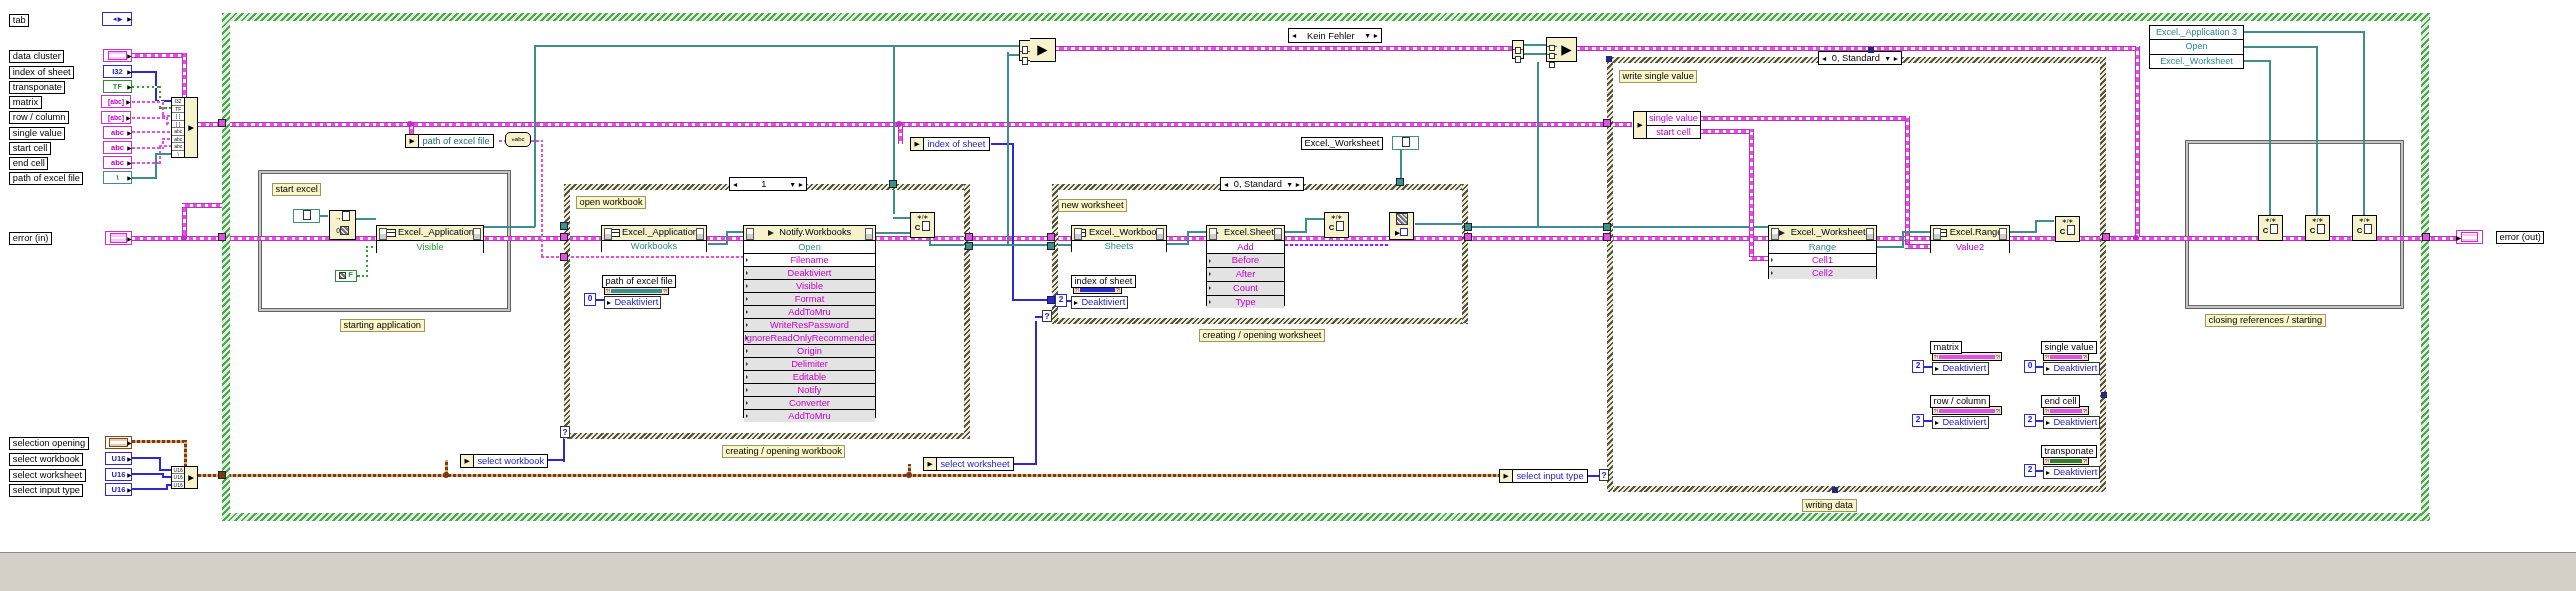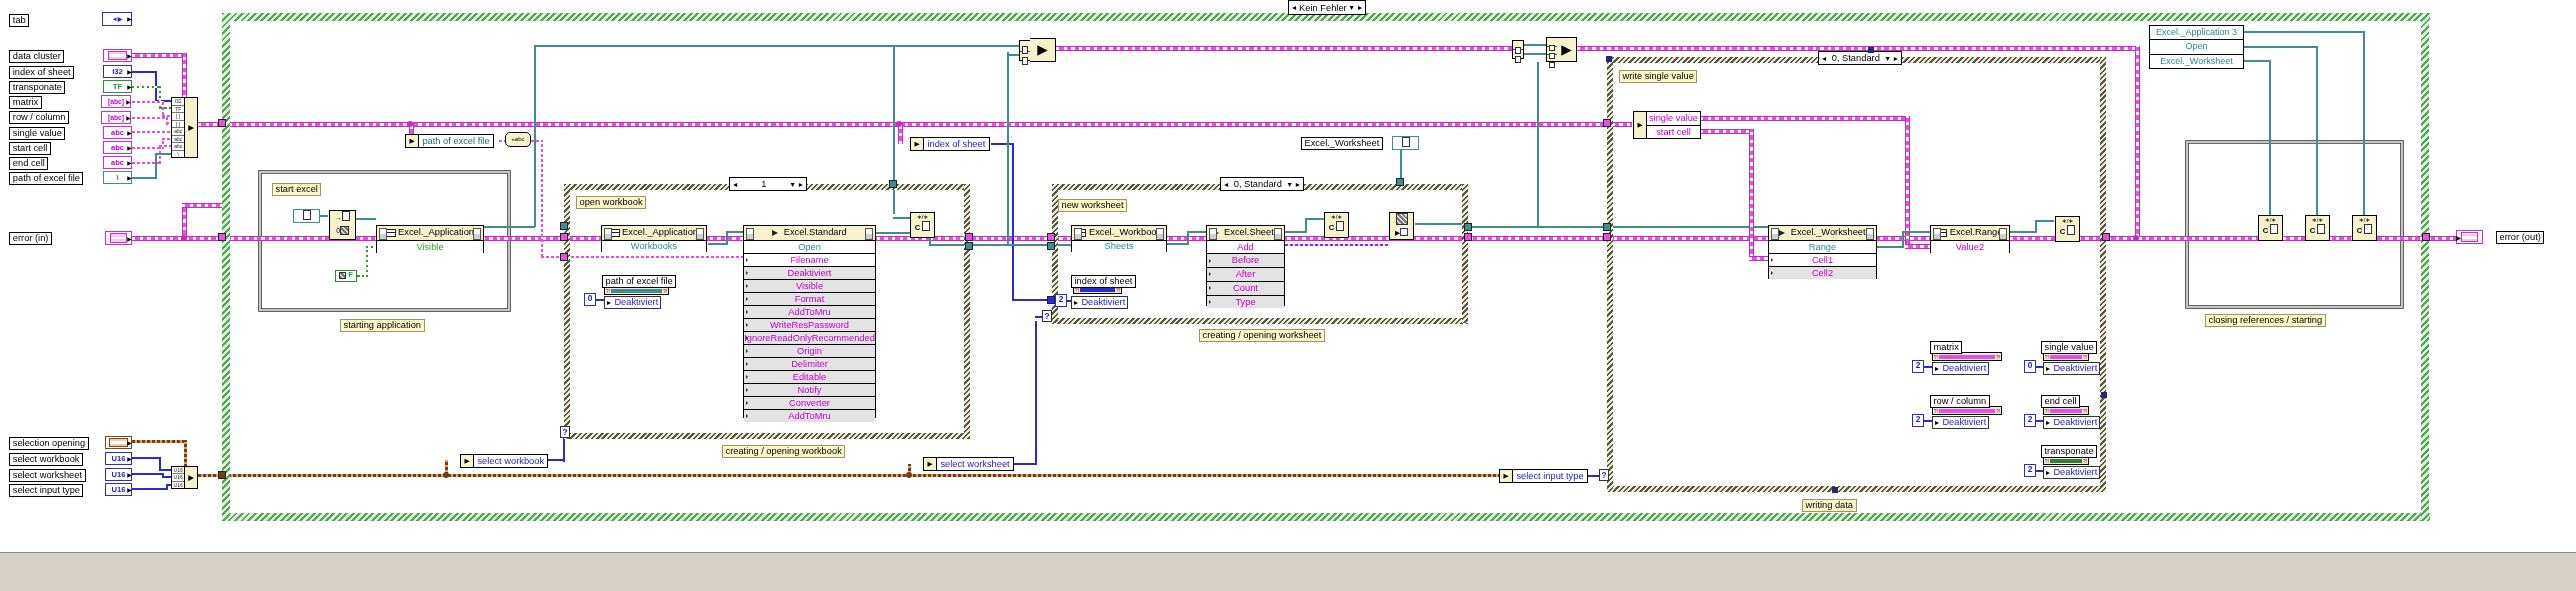--- a/index.html
+++ b/index.html
@@ -220,21 +220,21 @@
   <div class="wire wvt" style="left:2363px;top:31px;height:184px"></div>
   <div class="wire wht" style="left:2244px;top:46px;width:73px"></div>
   <div class="wire wvt" style="left:2316px;top:46px;height:170px"></div>
   <div class="wire wht" style="left:2244px;top:60px;width:26px"></div>
   <div class="wire wvt" style="left:2269px;top:60px;height:155px"></div>
 
   <div class="cb hgreen" style="left:222px;top:12.7px;width:2208px;height:8.4px"></div>
   <div class="cb hgreen" style="left:222px;top:513px;width:2208px;height:8.4px"></div>
   <div class="cb hgreen" style="left:222px;top:12.7px;width:8.4px;height:508px"></div>
   <div class="cb hgreen" style="left:2421px;top:12.7px;width:8.4px;height:508px"></div>
-  <div class="csel" style="left:1288px;top:0;width:78px;height:15px">
+  <div class="csel" style="left:1288px;top:28px;width:94px;height:15px">
     <span style="font-size:6.8px">◄</span>
     <span class="mid">Kein Fehler</span>
     <span class="tri">▼</span>
     <span style="font-size:6.8px">►</span>
   </div>
 
   <div class="frame" style="left:259px;top:171px;width:247px;height:136px"></div>
   <div class="ylbl" style="left:272px;top:183px">start excel</div>
   <div class="ylbl" style="left:340px;top:319px">starting application</div>
 
@@ -265,21 +265,21 @@
   <div class="ylbl" style="left:576px;top:196px">open workbook</div>
   <div class="ylbl" style="left:722px;top:445px">creating / opening workbook</div>
   <div class="qsel" style="left:560px;top:426px">?</div>
 
   <div class="node" style="left:601px;top:225px;width:106px;height:27px">
     <div class="ntitle"><span class="cg cgl"></span><span class="tico tico-prop"></span><span>Excel._Application</span><span class="cg cgr"></span></div>
     <div class="nrow teal" style="line-height:11px">Workbooks</div>
   </div>
 
   <div class="node" style="left:743px;top:225px;width:133px;height:193px">
-    <div class="ntitle"><span class="cg cgl"></span><span class="tico tico-inv"></span><span>Excel.Standard</span><span class="cg cgr"></span></div>
+    <div class="ntitle"><span class="cg cgl"></span><span class="tico tico-inv"></span><span>Notify.Workbooks</span><span class="cg cgr"></span></div>
     <div class="nrow teal" style="line-height:12px">Open</div>
     <div class="nrow prow pink">Filename</div>
     <div class="nrow prow pink gray">Deaktiviert</div>
     <div class="nrow prow pink gray">Visible</div>
     <div class="nrow prow pink gray">Format</div>
     <div class="nrow prow pink gray">AddToMru</div>
     <div class="nrow prow pink gray">WriteResPassword</div>
     <div class="nrow prow pink gray">IgnoreReadOnlyRecommended</div>
     <div class="nrow prow pink gray">Origin</div>
     <div class="nrow prow pink gray">Delimiter</div>

